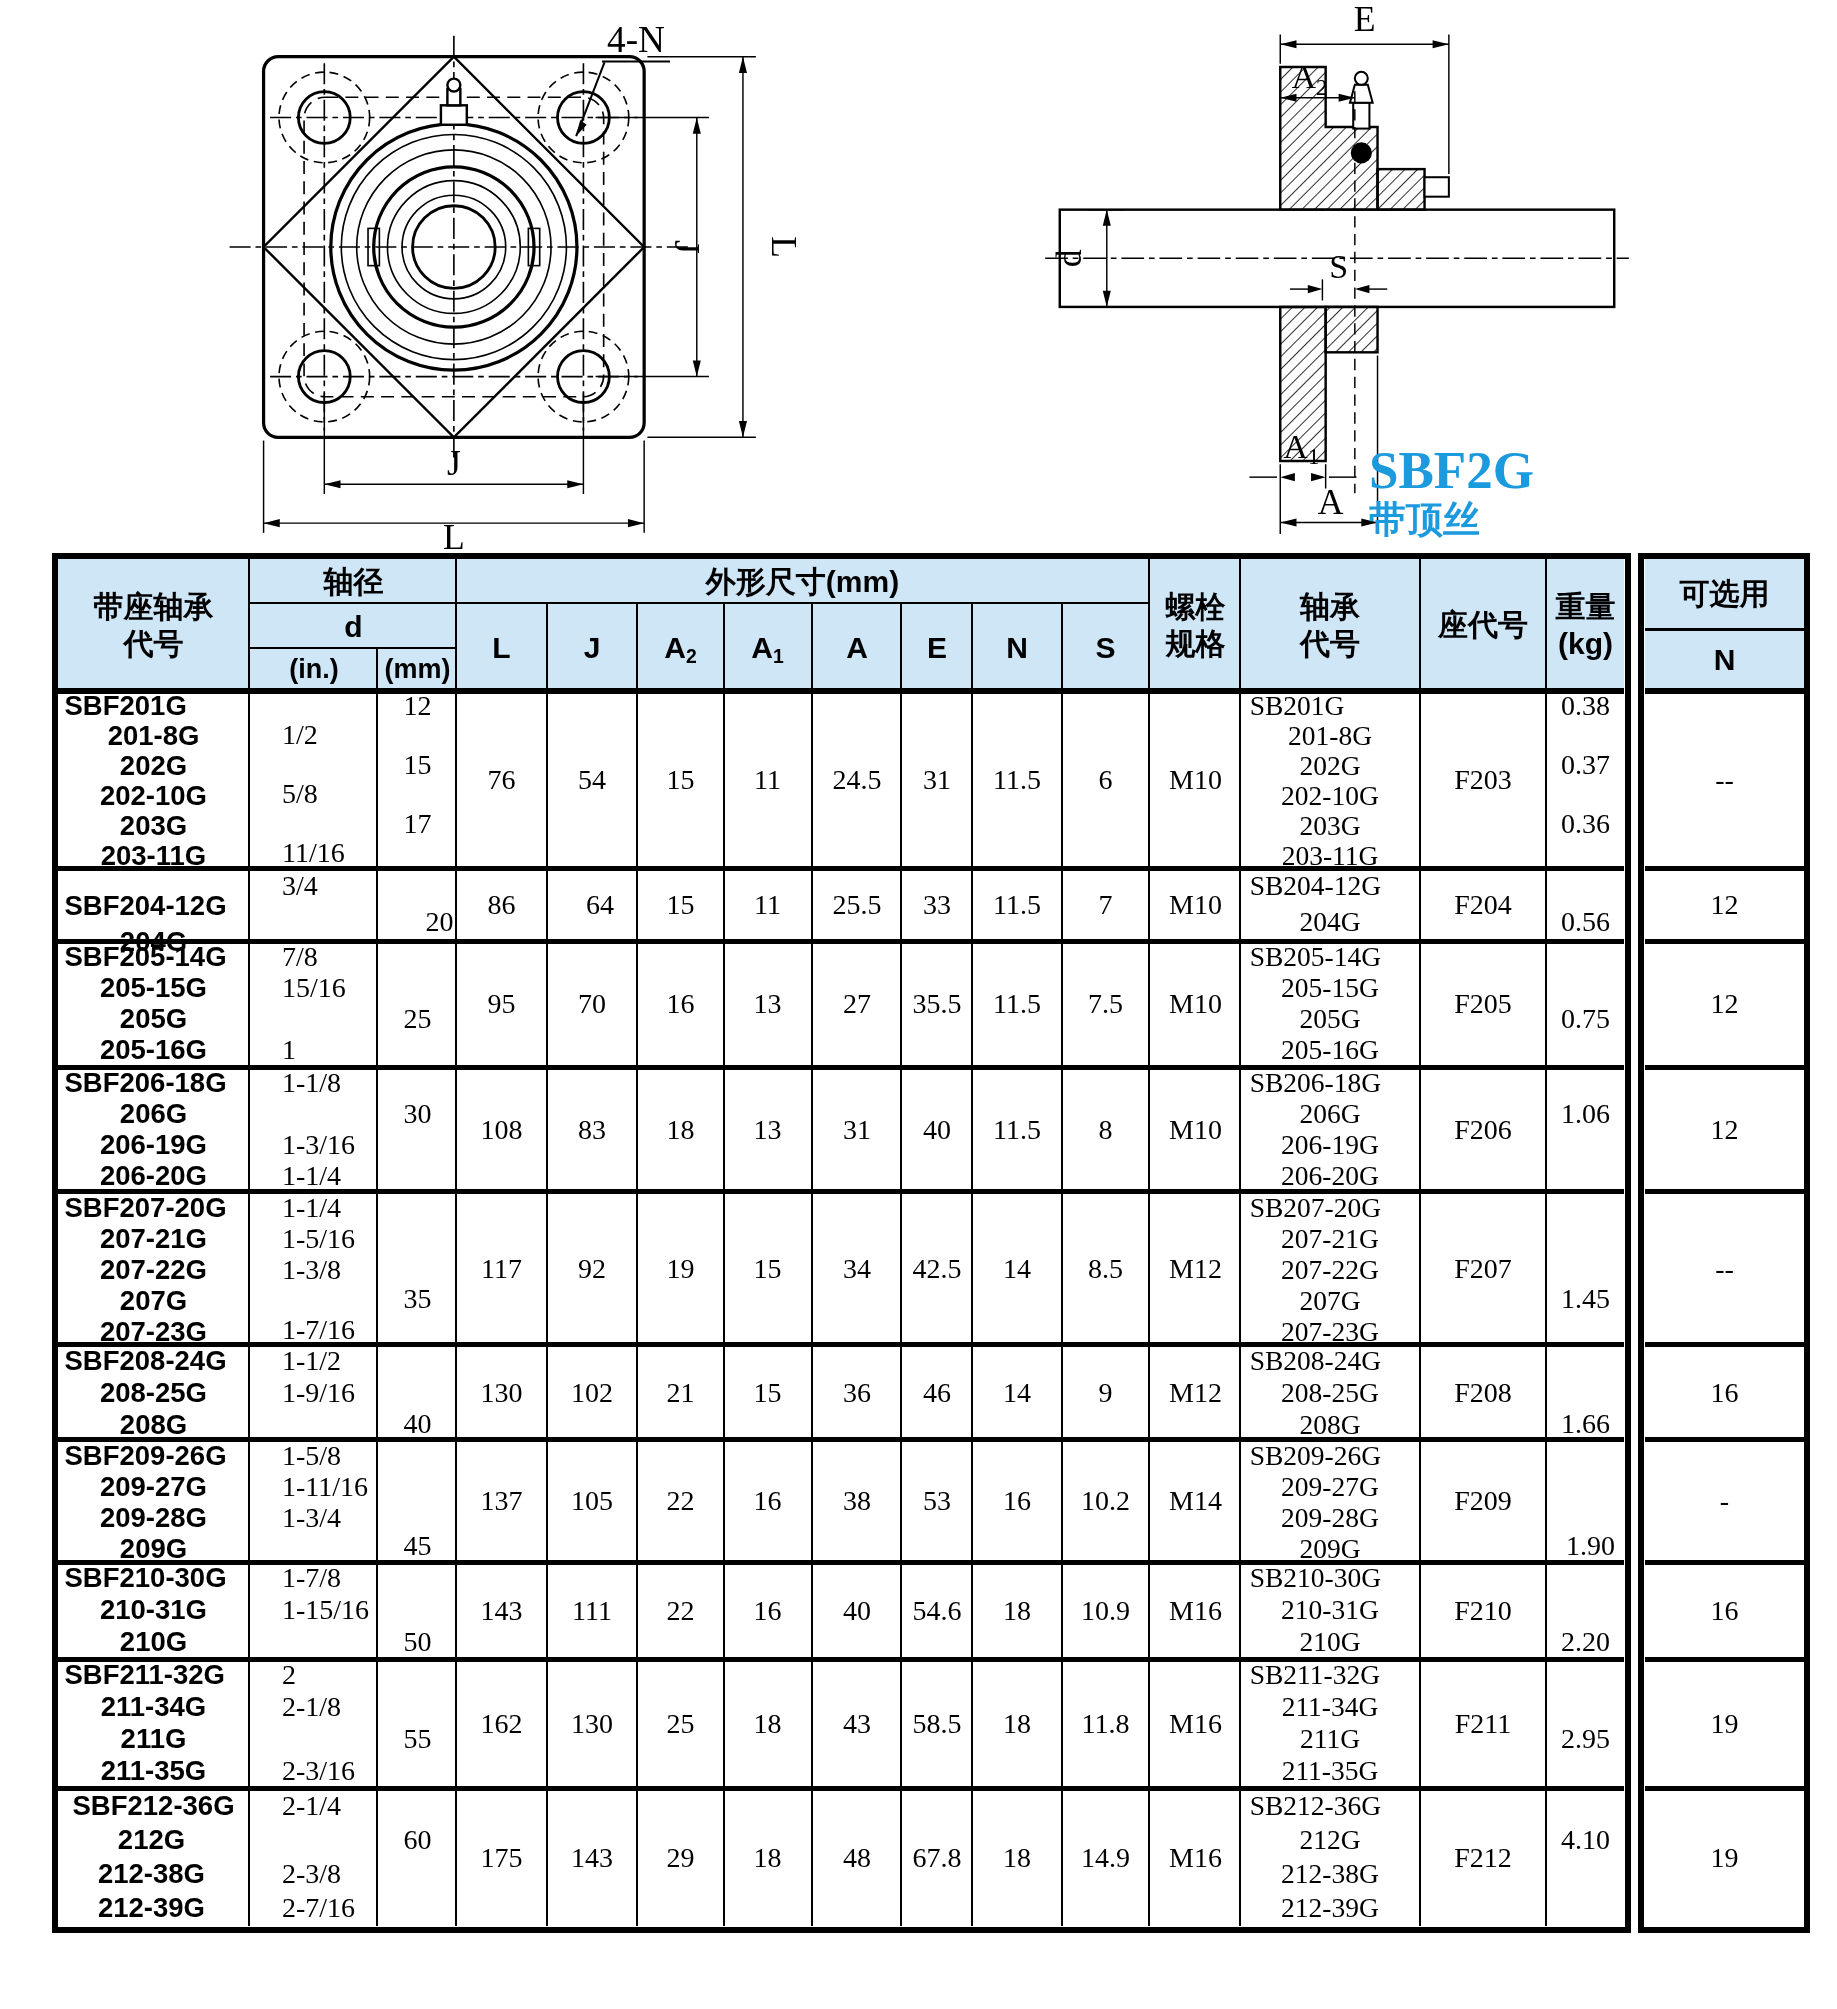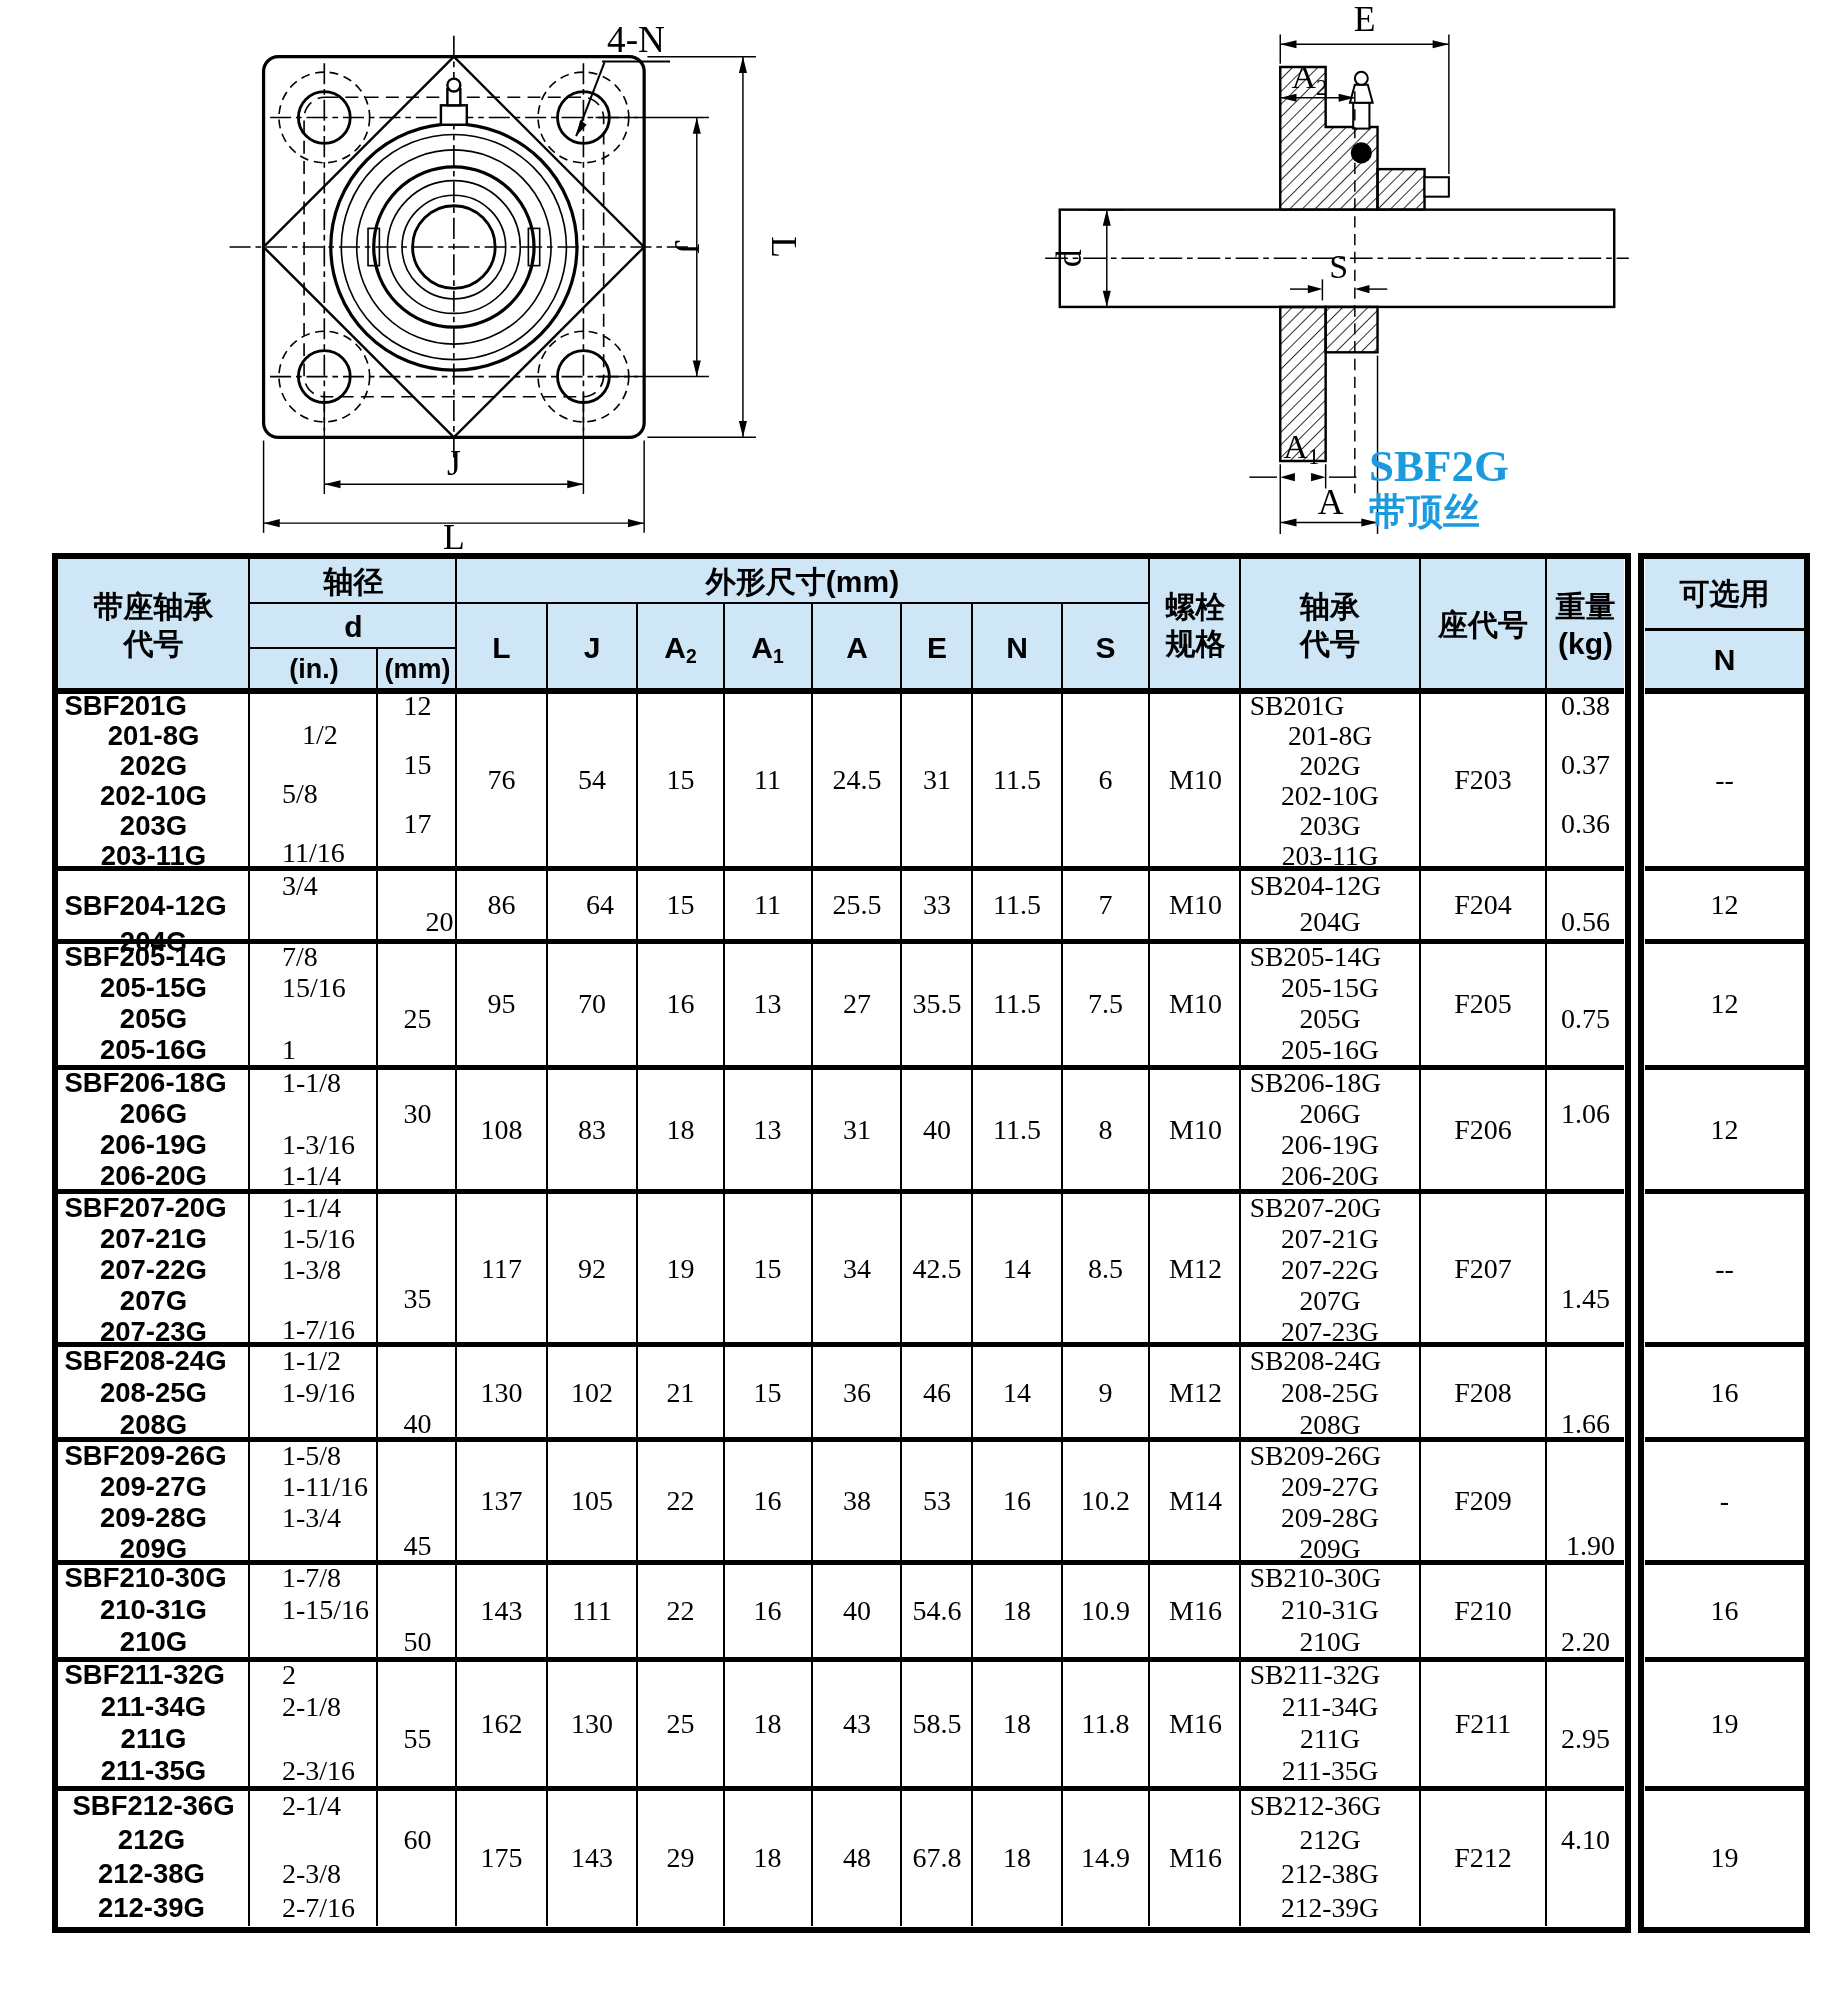--- a/index.html
+++ b/index.html
@@ -13,21 +13,21 @@
   .codeface{font-family:"Liberation Sans",sans-serif;font-weight:700;font-size:27.5px;letter-spacing:0px;}
   .bearface{font-family:"Liberation Serif",serif;font-size:27.5px;}
   .cjk{font-family:"Liberation Sans",sans-serif;font-weight:700;font-size:30px;line-height:1.25;text-align:center;}
   .letterhead{font-family:"Liberation Sans",sans-serif;font-weight:700;font-size:30px;}
   .unithead{font-family:"Liberation Sans",sans-serif;font-weight:700;font-size:27px;}
   .sub{font-size:19.4px;position:relative;top:5.7px;}
   .gridline{position:absolute;background:#000;}
   .tableborder{position:absolute;border:6.5px solid #000;box-sizing:border-box;background:transparent;}
   .headfill{position:absolute;background:#cfe6f7;}
   #caption{position:absolute;left:1369px;top:444px;color:#1b9ade;font-weight:700;}
-  #caption .l1{font-family:"Liberation Serif",serif;font-size:45px;line-height:1.0;}
+  #caption .l1{font-family:"Liberation Serif",serif;font-size:53px;line-height:1.0;}
   #caption .l2{font-family:"Liberation Sans",sans-serif;font-size:37px;line-height:1.25;}
   svg text{fill:#000;}
 </style>
 </head>
 <body>
 
 <div id="page">
 
   <svg class="abs" style="left:215px;top:24px;" width="583" height="527" viewBox="0 0 720 650">
     <g stroke="#000" fill="none">
@@ -298,21 +298,21 @@
       <div class="bands" style="left: 58px; top: 691px; width: 191px; height: 177px;">
         <div class="band codeface" style="height: 30px; justify-content: flex-start; padding-left: 6.5px;">SBF201G</div>
         <div class="band codeface" style="height: 30px;">201-8G</div>
         <div class="band codeface" style="height: 30px;">202G</div>
         <div class="band codeface" style="height: 30px;">202-10G</div>
         <div class="band codeface" style="height: 30px;">203G</div>
         <div class="band codeface" style="height: 30px;">203-11G</div>
       </div>
       <div class="bands" style="left: 250px; top: 691px; width: 128px; height: 177px;">
         <div class="band serif" style="height: 30px; justify-content: flex-start; padding-left: 32px;"></div>
-        <div class="band serif" style="height: 30px; justify-content: flex-start; padding-left: 52px;">1/2</div>
+        <div class="band serif" style="height: 30px; justify-content: flex-start; padding-left: 32px;">1/2</div>
         <div class="band serif" style="height: 30px; justify-content: flex-start; padding-left: 32px;"></div>
         <div class="band serif" style="height: 30px; justify-content: flex-start; padding-left: 32px;">5/8</div>
         <div class="band serif" style="height: 30px; justify-content: flex-start; padding-left: 32px;"></div>
         <div class="band serif" style="height: 30px; justify-content: flex-start; padding-left: 32px;">11/16</div>
       </div>
       <div class="bands" style="left: 378px; top: 691px; width: 79px; height: 177px;">
         <div class="band serif" style="height: 30px;">12</div>
         <div class="band serif" style="height: 30px;"></div>
         <div class="band serif" style="height: 30px;">15</div>
         <div class="band serif" style="height: 30px;"></div>

